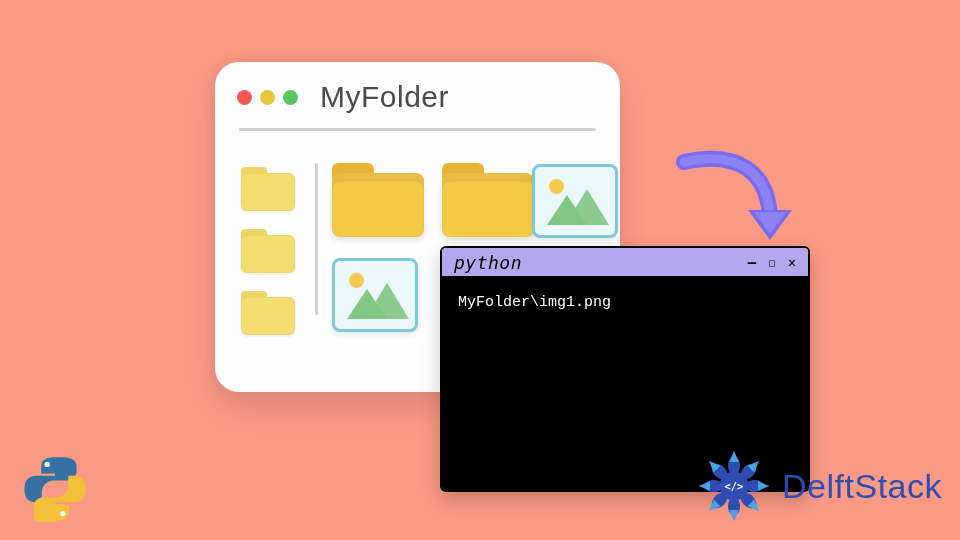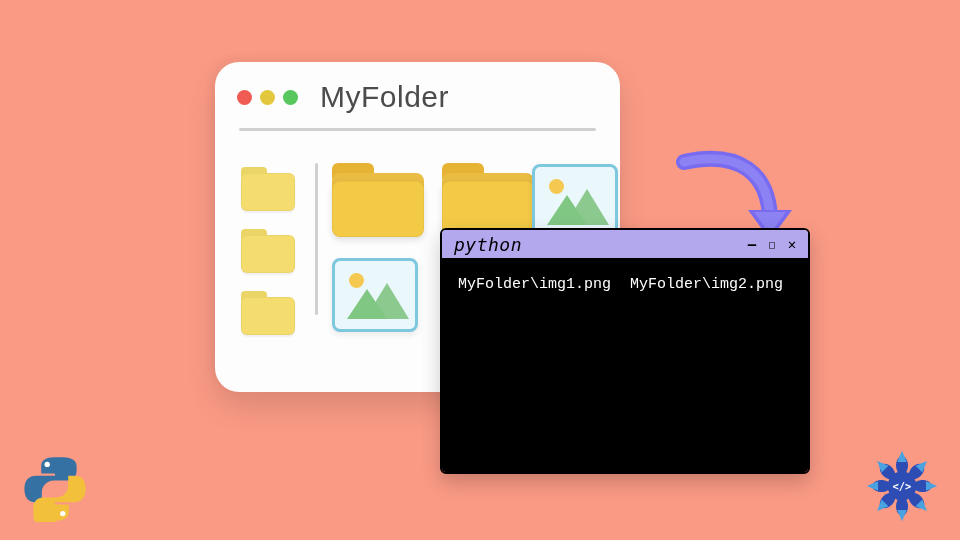--- a/index.html
+++ b/index.html
@@ -69,21 +69,21 @@
     box-shadow: 0 3px 6px rgba(0,0,0,0.08);
   }
   .img-tile .sun { width: 15px; height: 15px; background: #f5c951; border-radius: 50%; position: absolute; top: 12px; left: 14px;}
   .img-tile .mtn1 { position: absolute; bottom: 10px; left: 12px; width: 0; height: 0; border-left: 20px solid transparent; border-right: 20px solid transparent; border-bottom: 30px solid #81c784;}
   .img-tile .mtn2 { position: absolute; bottom: 10px; left: 30px; width: 0; height: 0; border-left: 22px solid transparent; border-right: 22px solid transparent; border-bottom: 36px solid #8bc98f;}
 
   
   .terminal-window {
     position: absolute;
     left: 440px;
-    top: 228px;
+    top: 246px;
     width: 370px;
     height: 246px;
     border-radius: 6px;
     box-shadow: 0 8px 20px rgba(0,0,0,0.2);
     overflow: hidden;
     border: 2px solid #000;
   }
   .term-titlebar {
     height: 30px;
     background: #b3a8ee;
@@ -97,21 +97,22 @@
   .term-ctrls span { font-family: monospace; font-size: 14px; color: #000; display:inline-block; width: 16px; text-align:center; font-weight: bold;}
   .term-ctrls .sq { font-size: 10px;}
   .term-body {
     background: #000;
     height: calc(100% - 30px);
     padding: 16px 16px;
     color: #fff;
     font-family: 'Consolas', 'Courier New', monospace;
     font-size: 15px;
     display: flex;
-    gap: 19px;
+    flex-direction: column;
+    gap: 5px;
   }
 
   
   .arrow {
     position: absolute;
     left: 678px;
     top: 152px;
     width: 130px;
     height: 110px;
   }
@@ -217,21 +218,20 @@
   <div class="term-titlebar">
     <span class="term-title">python</span>
     <div class="term-ctrls">
       <span>—</span>
       <span class="sq">□</span>
       <span>✕</span>
     </div>
   </div>
   <div class="term-body">
     <div>MyFolder\img1.png</div>
-    <div>MyFolder\img2.png</div>
   </div>
 </div>
 
 <div class="python-logo">
   <svg viewBox="0 0 110 110" width="66" height="66">
     <path d="M54 2c-18 0-22 8-22 15v12h23v4H23c-10 0-19 6-19 22s8 22 18 22h11V61c0-11 9-20 20-20h22c9 0 16-7 16-16V17c0-9-8-15-22-15H54z" fill="#3671a3"></path>
     <circle cx="42" cy="14" r="4.5" fill="#fff"></circle>
     <path d="M56 108c18 0 22-8 22-15V81H55v-4h32c10 0 19-6 19-22s-8-22-18-22H77v16c0 11-9 20-20 20H35c-9 0-16 7-16 16v16c0 9 8 15 22 15h15z" fill="#f2c03a"></path>
     <circle cx="68" cy="96" r="4.5" fill="#fff"></circle>
   </svg>
@@ -262,13 +262,14 @@
           <path d="M0,-44 L6,-30 L-6,-30 Z" transform="rotate(180)"></path>
           <path d="M0,-44 L6,-30 L-6,-30 Z" transform="rotate(225)"></path>
           <path d="M0,-44 L6,-30 L-6,-30 Z" transform="rotate(270)"></path>
           <path d="M0,-44 L6,-30 L-6,-30 Z" transform="rotate(315)"></path>
         </g>
         <circle r="18" fill="#2d4db5"></circle>
         <text x="0" y="5" text-anchor="middle" fill="#fff" font-size="13" font-family="monospace" font-weight="bold">&lt;/&gt;</text>
       </g>
     </svg>
   </div>
+  <div class="ds-text">DelftStack</div>
 </div>
 
 </body></html>

